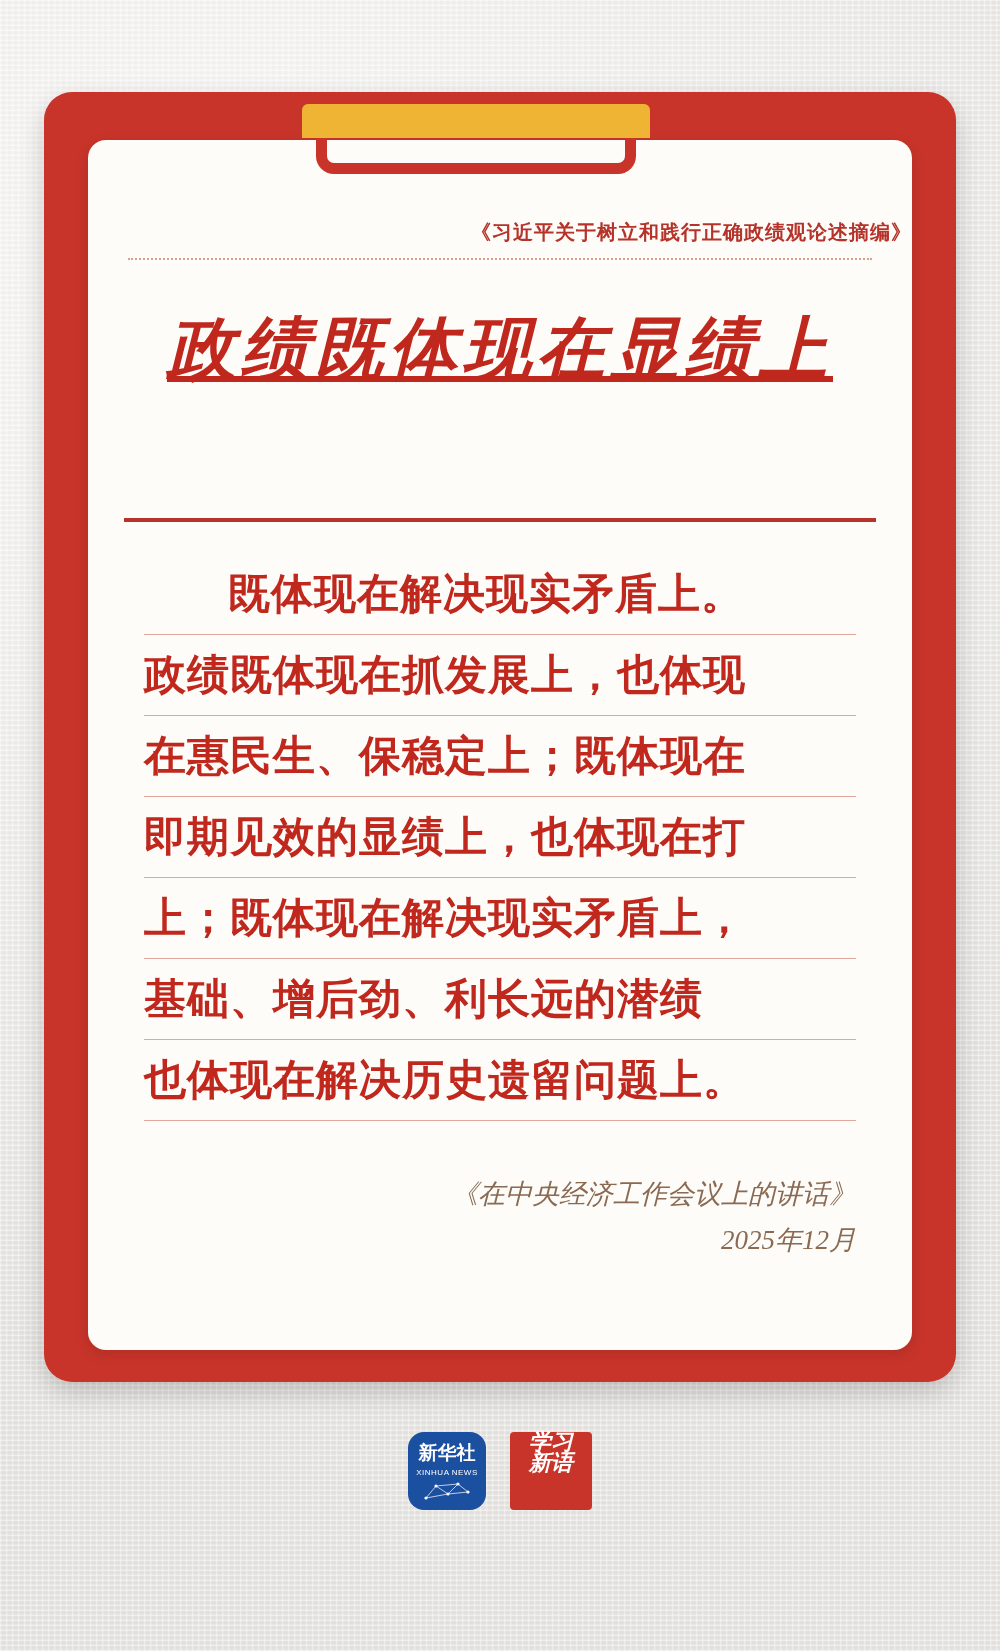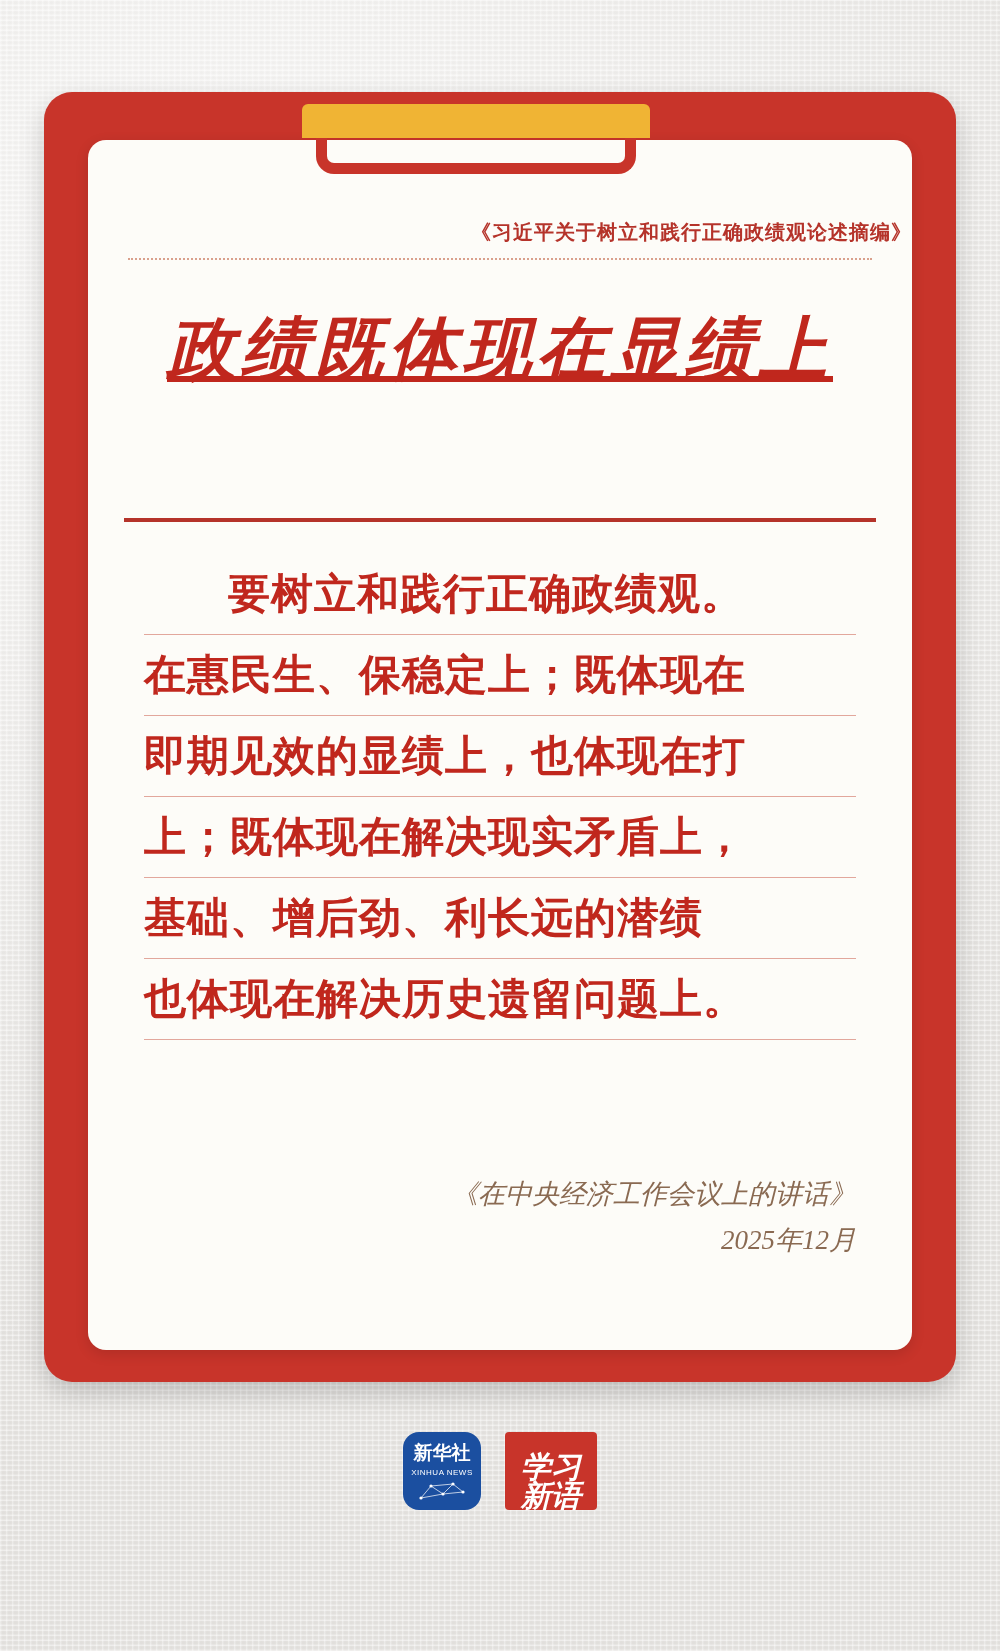--- a/index.html
+++ b/index.html
@@ -189,32 +189,32 @@
   .logo-xinhua .en {
     font-size: 8px;
     letter-spacing: 0.5px;
   }
   .logo-xinhua .net {
     width: 46px;
     height: 22px;
     margin-top: 1px;
   }
   .logo-xuexi {
-    width: 92px;
+    width: 82px;
     height: 78px;
     background: #c8342a;
     border-radius: 4px;
     color: #fff;
     display: flex;
-    align-items: flex-end;
+    align-items: flex-start;
     justify-content: center;
     font-family: "Liberation Serif", serif;
     font-style: italic;
     font-weight: bold;
-    font-size: 30px;
+    font-size: 22px;
     line-height: 0.95;
     text-align: center;
     letter-spacing: 0px;
   }
 </style>
 </head>
 <body>
 
 <div class="paper-texture"></div>
 
@@ -227,21 +227,22 @@
   <div class="book-title">《习近平关于树立和践行正确政绩观论述摘编》</div>
   <div class="title-rule"></div>
 
   <div class="headline">
     <span class="line1">政绩既体现在显绩上</span>
   </div>
 
   <div class="headline-rule"></div>
 
   <div class="body-text">
-    <div class="body-line indent">要树立和践行正确政绩观。</div>
+    <div class="body-line indent">既体现在解决现实矛盾上。</div>
+    <div class="body-line">政绩既体现在抓发展上，也体现</div>
     <div class="body-line">在惠民生、保稳定上；既体现在</div>
     <div class="body-line">即期见效的显绩上，也体现在打</div>
     <div class="body-line">上；既体现在解决现实矛盾上，</div>
     <div class="body-line">基础、增后劲、利长远的潜绩</div>
     <div class="body-line">也体现在解决历史遗留问题上。</div>
   </div>
 
   <div class="source">
     <div>《在中央经济工作会议上的讲话》</div>
     <div>2025年12月</div>

